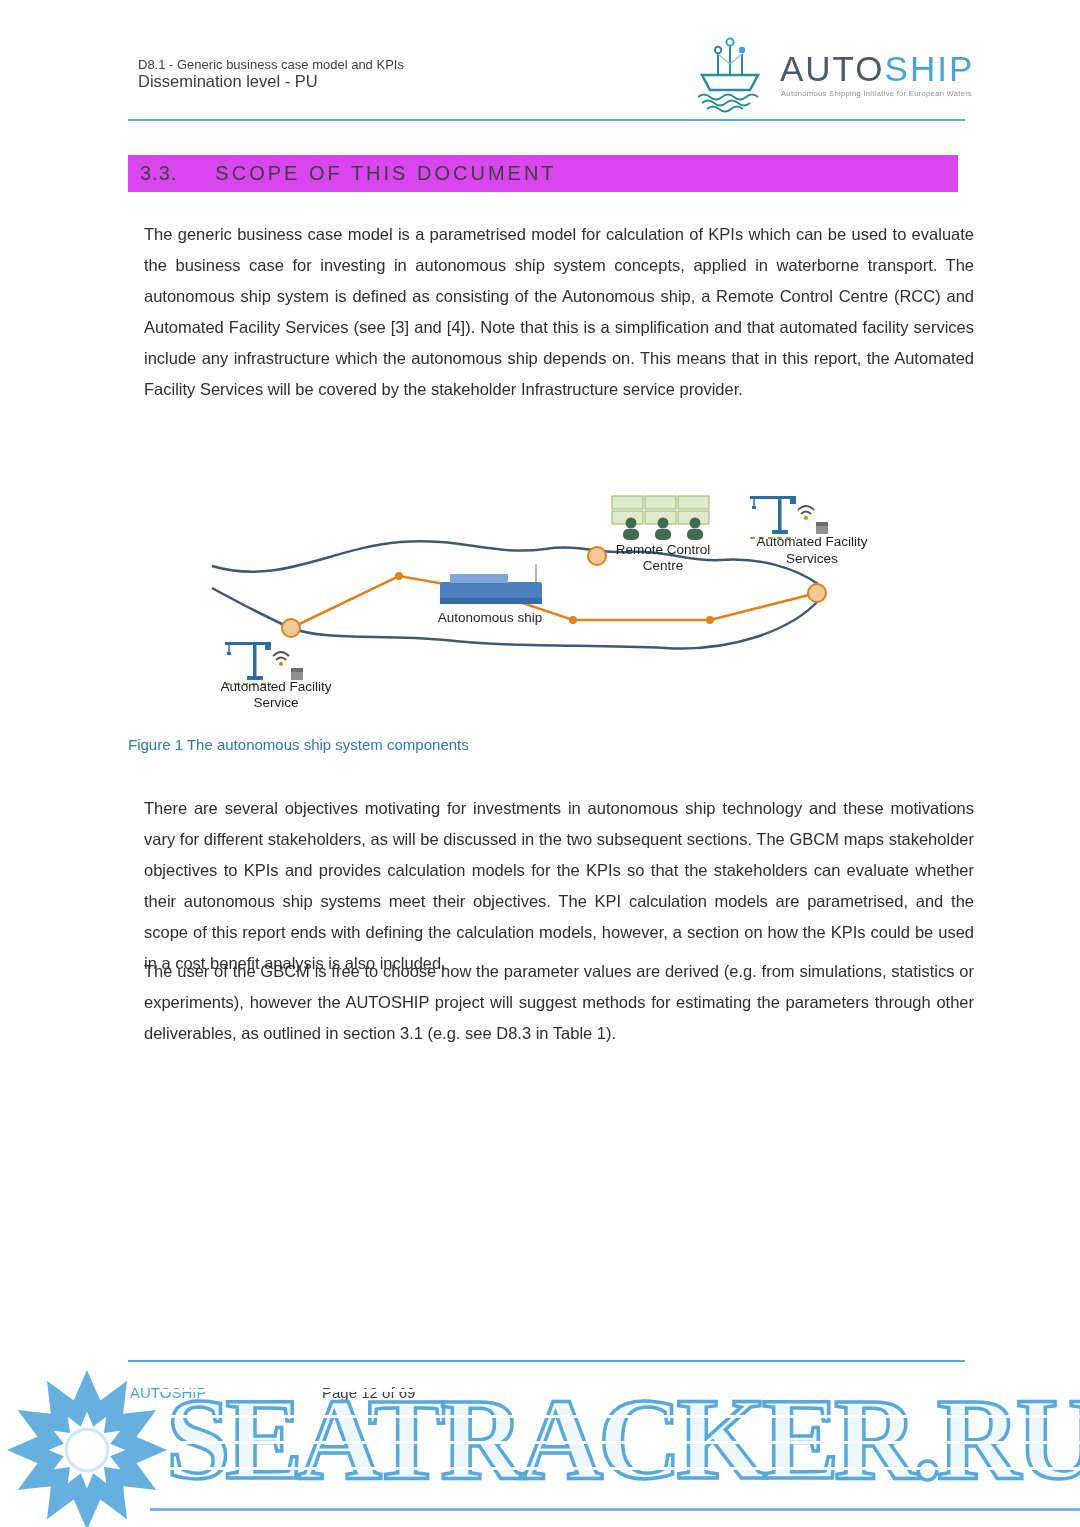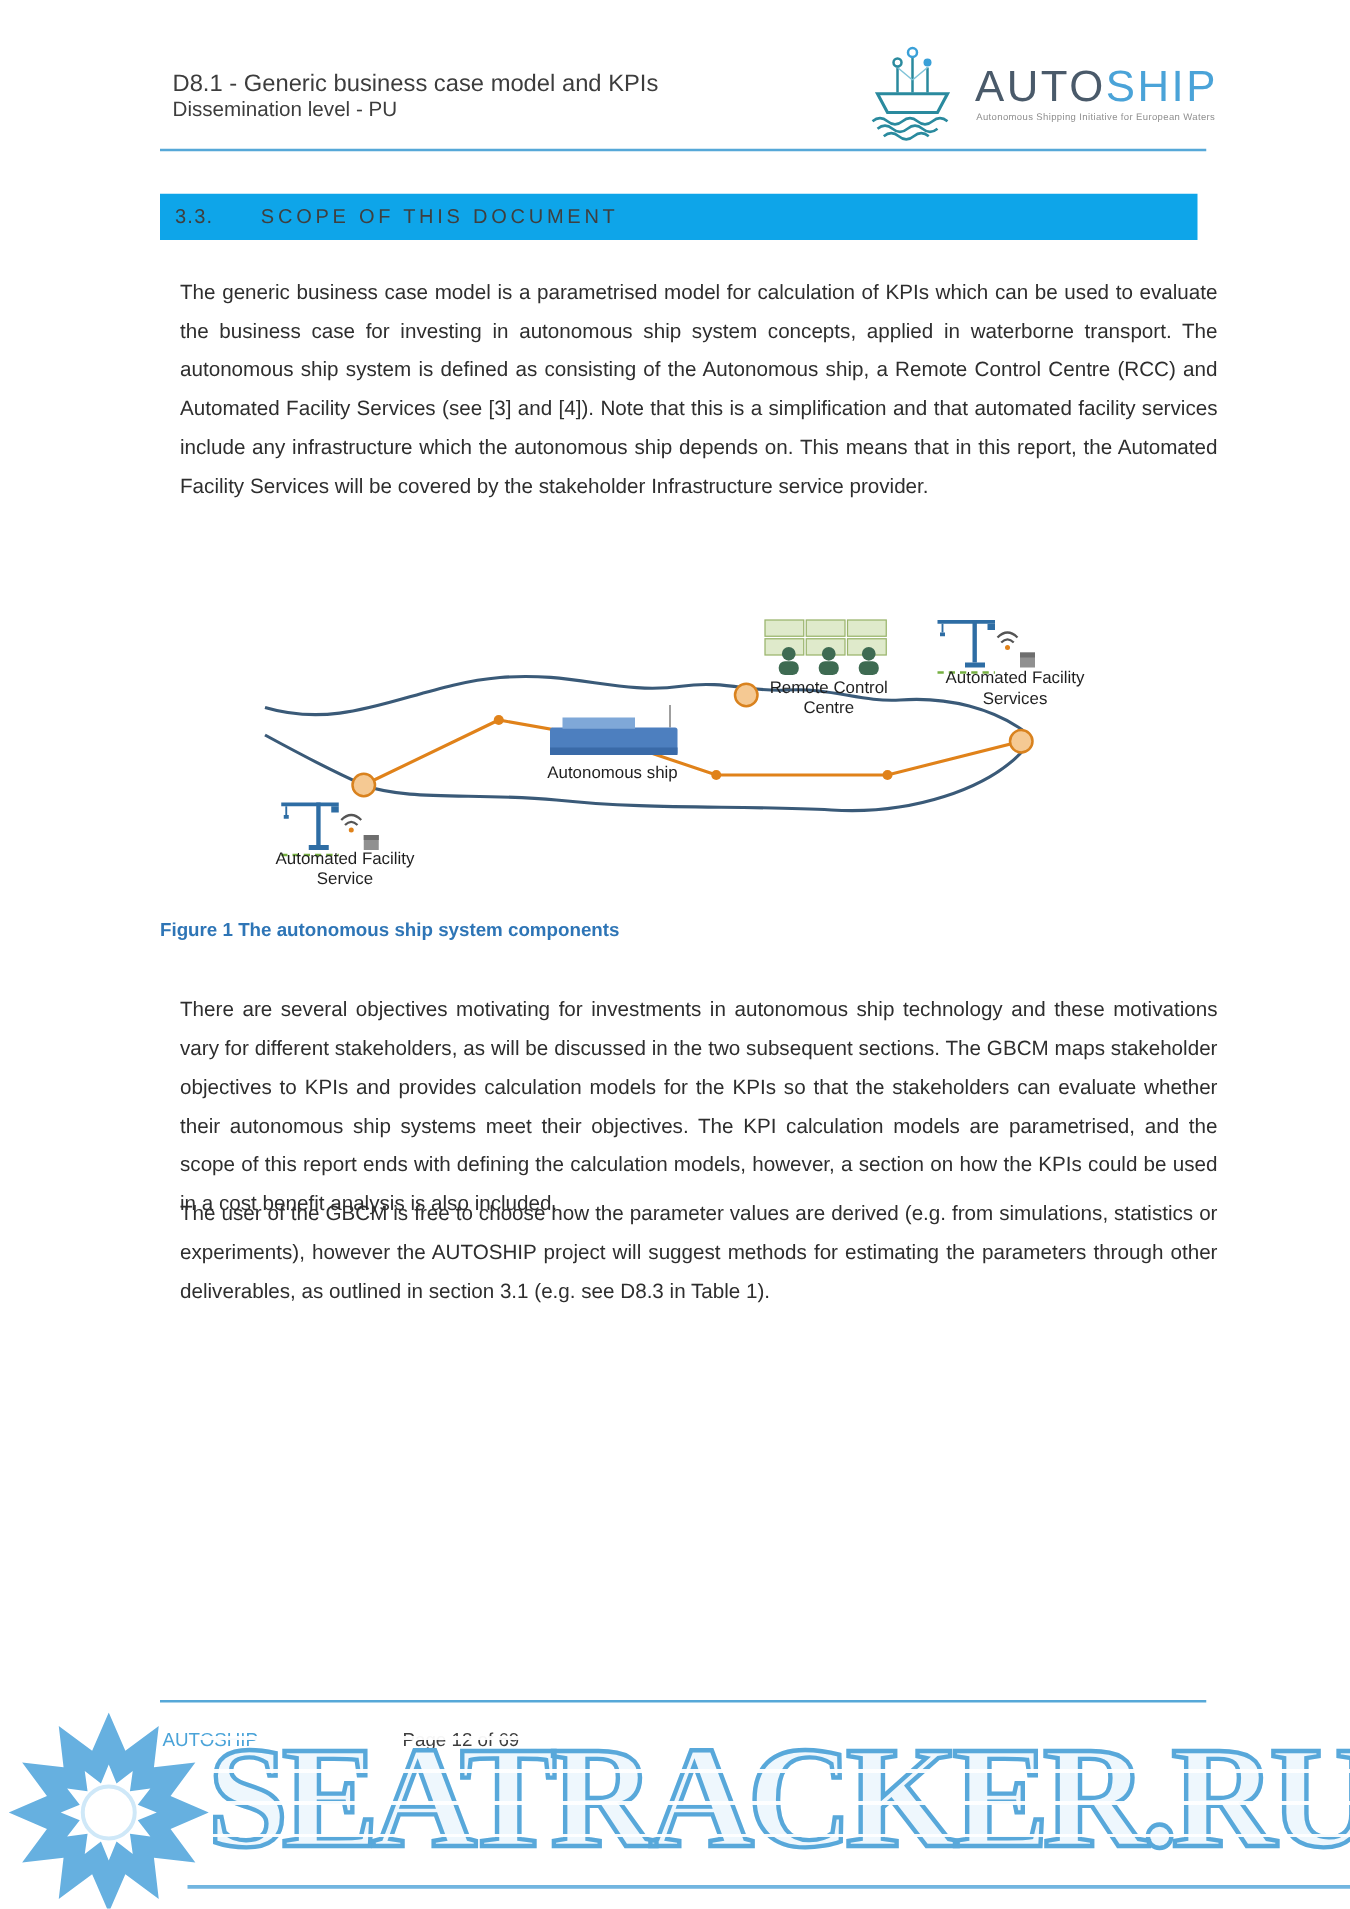--- a/index.html
+++ b/index.html
@@ -3,56 +3,56 @@
 <meta charset="utf-8">
 <style>
   html,body { margin:0; padding:0; background:#ffffff; }
   .page {
     position:relative; width:1080px; height:1527px; background:#ffffff;
     font-family:"Liberation Sans", sans-serif; overflow:hidden;
   }
 
   
   .header-left { position:absolute; left:138px; top:57px; }
-  .doc-title { font-size:19px; color:#3d3d3d; }
+  .doc-title { font-size:13px; color:#3d3d3d; }
   .doc-subtitle { font-size:16.5px; color:#3d3d3d; }
   .header-rule { position:absolute; left:128px; top:119px; width:837px; height:2px; background:#56a8d8; }
   .logo { position:absolute; left:690px; top:34px; width:290px; height:82px; }
   .logo svg { width:100%; height:100%; }
   .logo-auto { fill:#4a5a6a; }
   .logo-ship { fill:#4aa3d8; }
   .logo-text { font-family:"Liberation Sans", sans-serif; font-size:35px; letter-spacing:2px; font-weight:400; }
   .logo-tagline { font-family:"Liberation Sans", sans-serif; font-size:7.6px; fill:#8f8f8f; letter-spacing:0.3px; }
 
   
   .section-heading {
     position:absolute; left:128px; top:155px; width:818px; height:37px;
-    background:#0ea5e9; display:flex; align-items:center; padding-left:12px;
-    color:#3f3f3f; font-size:16px;
+    background:#d946ef; display:flex; align-items:center; padding-left:12px;
+    color:#3f3f3f; font-size:20px;
   }
   .section-number { letter-spacing:1px; }
   .section-title { margin-left:38px; letter-spacing:3px;text-align:right; }
 
   
   .body-text {
     position:absolute; left:128px; width:830px; margin:16px;
     font-size:16.5px; line-height:31px; color:#2e2e2e;
     text-align:justify;
   }
   .p1 { top:203px; }
   .p2 { top:777px; }
   .p3 { top:940px; }
 
   
   .diagram { position:absolute; left:150px; top:476px; width:760px; height:250px; margin:0; }
   .diagram svg { width:100%; height:100%; }
   .fig-label { font-family:"Liberation Sans", sans-serif; font-size:13.5px; fill:#1f1f1f; text-anchor:middle; }
   .figure-caption {
     position:absolute; left:128px; top:736px;
-    color:#2e75b6; font-weight:bold; font-size:15px;
+    color:#2e75b6; font-weight:normal; font-size:15px;
   }
 
   
   .footer-rule { position:absolute; left:128px; top:1360px; width:837px; height:2px; background:#56a8d8; }
   .footer-project { position:absolute; left:130px; top:1384px; font-size:15px; color:#4aa3d8; }
   .footer-page { position:absolute; left:322px; top:1384px; font-size:15px; color:#3d3d3d; }
 
   
   .watermark { position:absolute; left:0; top:1366px; width:1080px; height:161px; }
   .wm-sun { position:absolute; left:6px; top:4px; width:162px; height:160px; }

